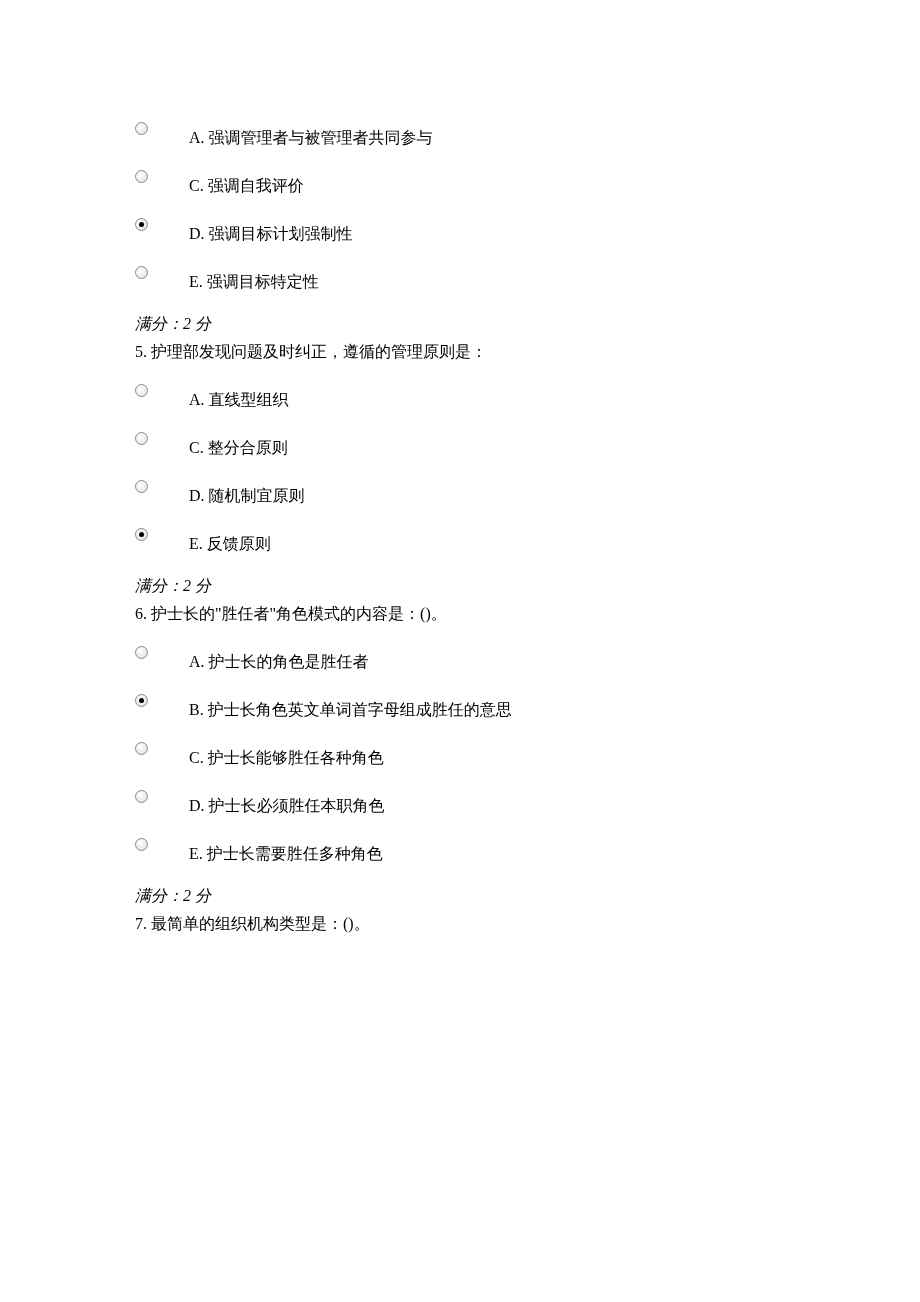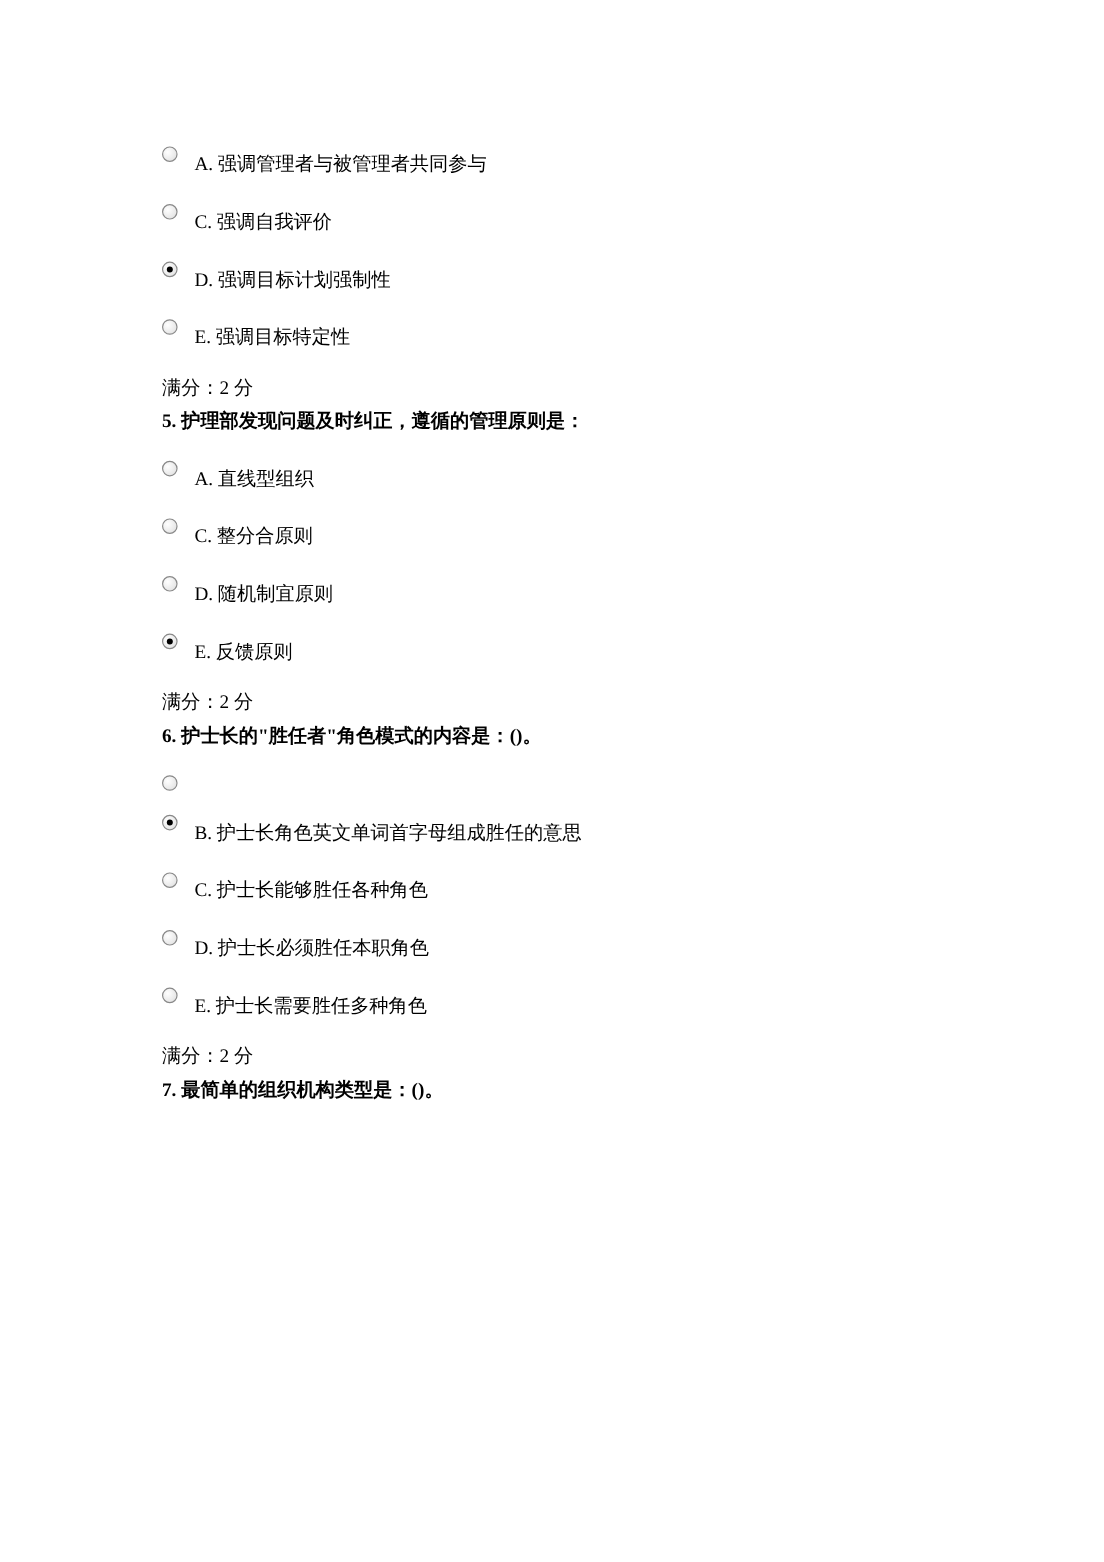--- a/index.html
+++ b/index.html
@@ -13,20 +13,21 @@
       color: #000;
       background: #fff;
       width: 920px;
       padding: 120px 135px 60px 135px;
       line-height: 1.5;
     }
     .option {
       display: flex;
       align-items: flex-start;
       margin-bottom: 18px;
+      gap: 27px;
     }
     .radio {
       width: 13px;
       height: 13px;
       border: 1px solid #888;
       border-radius: 50%;
       background: radial-gradient(circle at 35% 35%, #fff 0%, #ddd 100%);
       margin-top: 2px;
       margin-right: 14px;
       flex-shrink: 0;
@@ -40,24 +41,24 @@
       background: #000;
       border-radius: 50%;
       top: 3px;
       left: 3px;
     }
     .option-text {
       padding-top: 6px;
     }
     .score {
       margin-bottom: 4px;
+      font-style: italic;
     }
     .question {
       margin-bottom: 18px;
-      font-weight: bold;
     }
     .question-block {
       margin-bottom: 2px;
     }
   </style>
 </head>
 <body>
 
 <div id="content">
     <div class="question-block">
@@ -96,20 +97,21 @@
       <div class="option">
         <span class="radio selected"></span>
         <span class="option-text">E.  反馈原则</span>
       </div>
       <div class="score">满分：2 分</div>
     </div>
     <div class="question"><span>6.</span><span> 护士长的"胜任者"角色模式的内容是：()。</span></div>
     <div class="question-block">
       <div class="option">
         <span class="radio"></span>
+        <span class="option-text">A.  护士长的角色是胜任者</span>
       </div>
       <div class="option">
         <span class="radio selected"></span>
         <span class="option-text">B.  护士长角色英文单词首字母组成胜任的意思</span>
       </div>
       <div class="option">
         <span class="radio"></span>
         <span class="option-text">C.  护士长能够胜任各种角色</span>
       </div>
       <div class="option">

